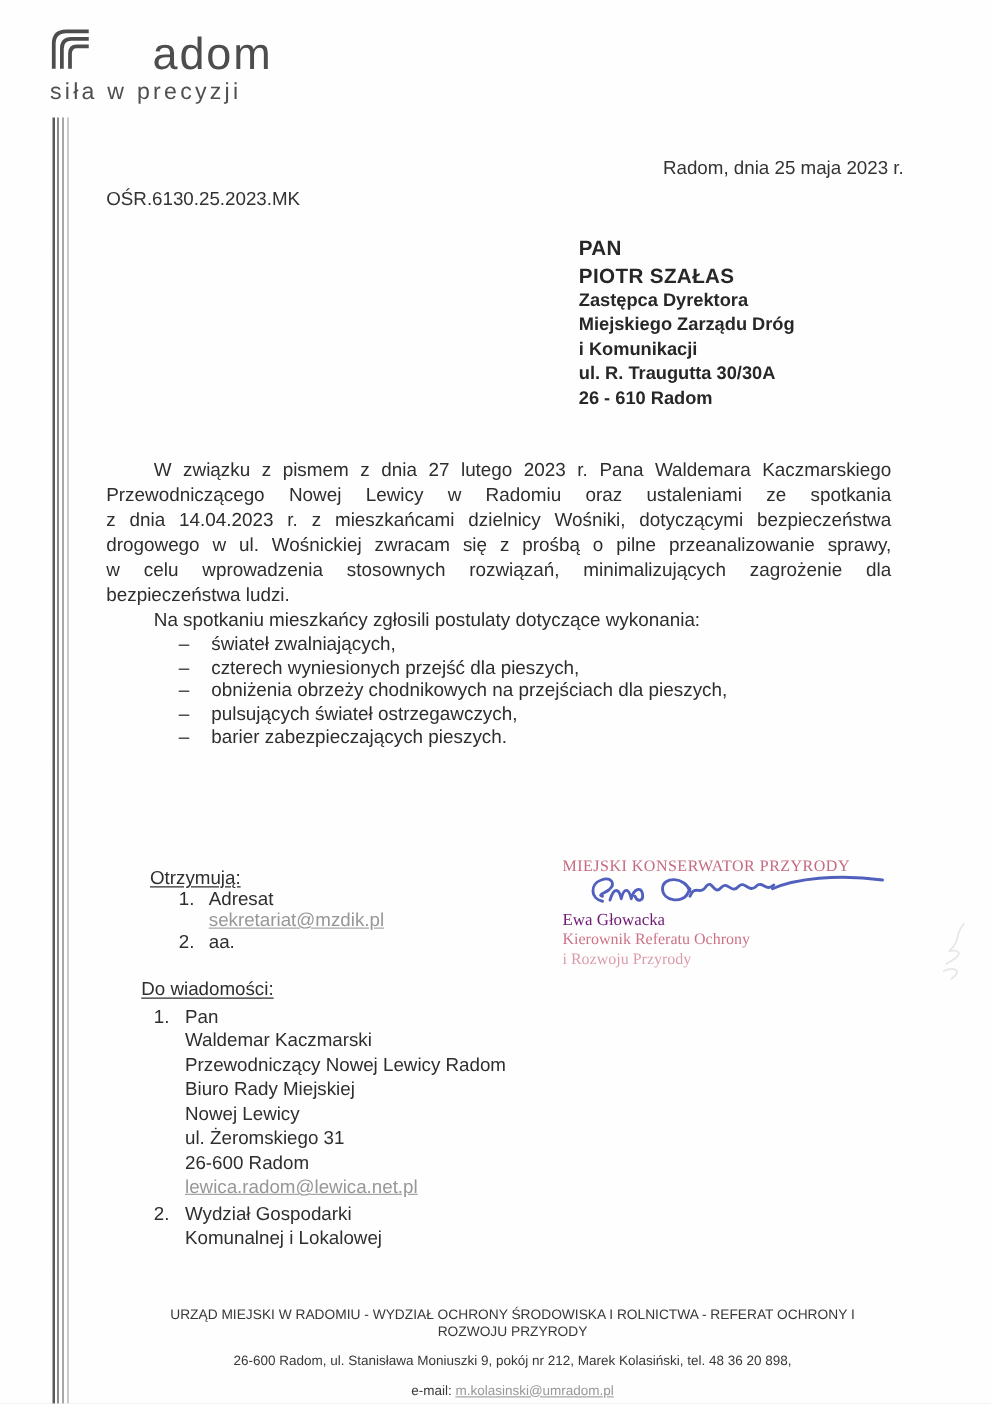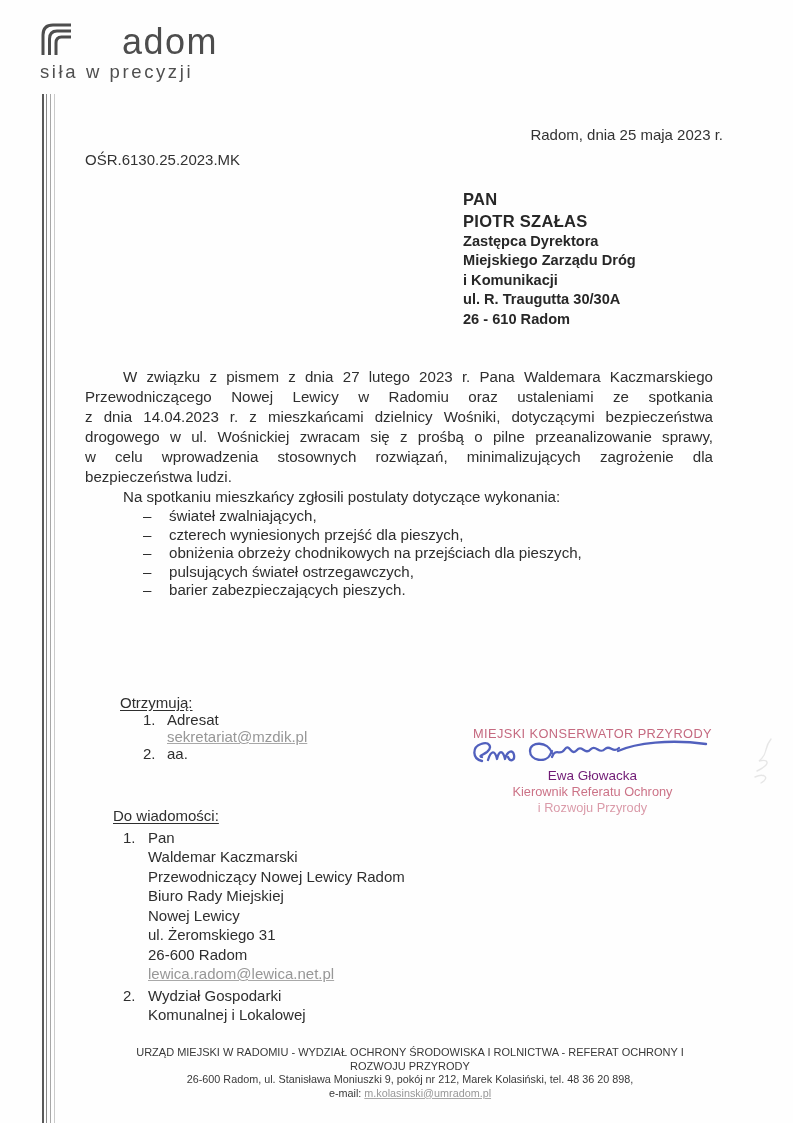--- a/index.html
+++ b/index.html
@@ -36,34 +36,34 @@
   .indent{padding-left:38px;box-sizing:border-box;}
   .li{display:flex;line-height:18.6px;}
   .li .dash{margin-left:58px;width:26px;flex:none;}
   
   #otrzymuja{left:120px;top:694px;font-size:15px;line-height:17px;color:#2e2e2e;}
   .u{text-decoration:underline;text-underline-offset:2px;}
   #otrzymuja .row{display:flex;}
   #otrzymuja .num{margin-left:23px;width:24px;flex:none;}
   .email{color:#979797;text-decoration:underline;text-decoration-color:#a8a8a8;cursor:pointer;}
   
-  #stamp{left:450px;top:726px;width:285px;text-align:center;}
+  #stamp{left:450px;top:686px;width:285px;font-family:Liberation Serif, serif;}
   #stamp .t{font-size:12.8px;color:#c56a80;letter-spacing:.4px;}
   #stamp .n{position:absolute;left:0;right:0;top:42px;font-size:13.5px;color:#701a75;}
   #stamp .r1{position:absolute;left:0;right:0;top:58px;font-size:12.8px;color:#c35a72;opacity:.85;}
   #stamp .r2{position:absolute;left:0;right:0;top:74px;font-size:12.8px;color:#c35a72;opacity:.6;}
   #sig{position:absolute;left:18px;top:9px;}
   
-  #dw{left:113px;top:782px;font-size:15px;line-height:19.5px;color:#2e2e2e;margin-top:24px;}
+  #dw{left:113px;top:782px;font-size:15px;line-height:19.5px;color:#2e2e2e;}
   #dw .row{display:flex;margin-top:2px;}
   #dw .num{margin-left:10px;width:25px;flex:none;}
   
   #footer{left:85px;top:1046px;width:650px;text-align:center;color:#383838;}
   #footer .b{font-weight:normal;font-size:11px;line-height:13.5px;width:600px;margin:0 auto;}
-  #footer .s{font-size:10.8px;line-height:13.5px;margin-top:0;}
+  #footer .s{font-size:10.8px;line-height:13.5px;margin-top:10px;}
   #smudge{right:14px;top:735px;opacity:.16;}
 </style>
 </head>
 <body>
 
 <div id="page">
 
   <div id="scan-stripes"></div>
 
   <div id="logo">

